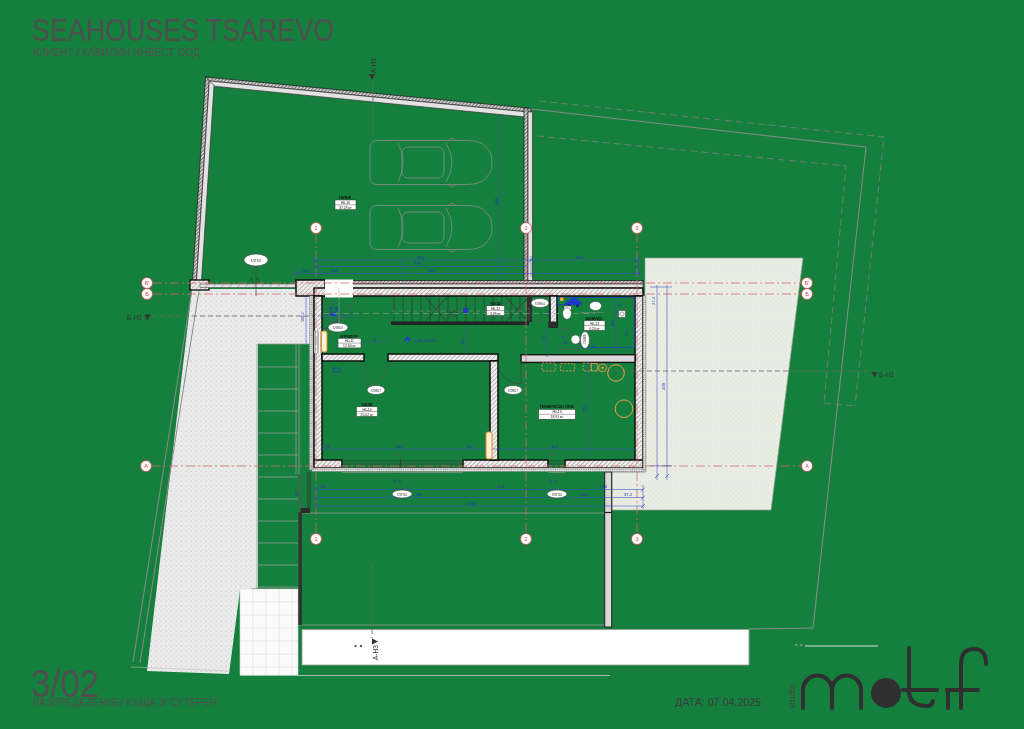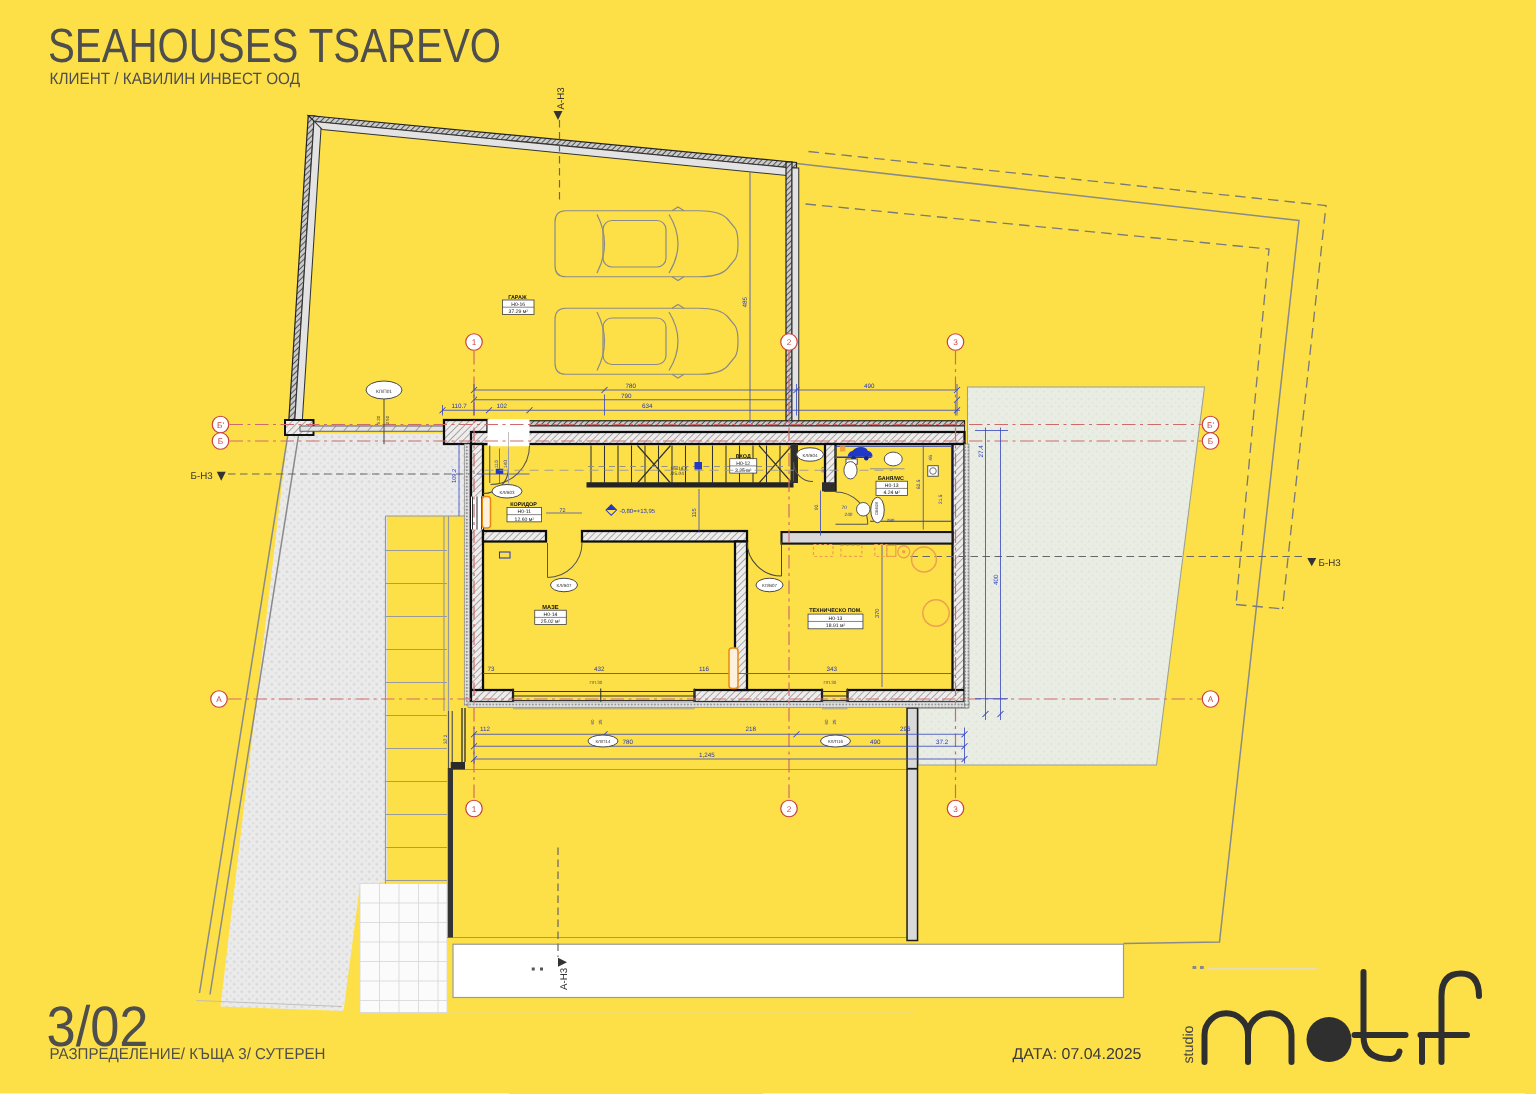--- a/index.html
+++ b/index.html
@@ -1,16 +1,16 @@
 <!DOCTYPE html>
 <html><head>
 <meta charset="utf-8">
 <style>
   html,body{margin:0;padding:0;background:#ffffff;}
-  #page{position:relative;width:1024px;height:729px;overflow:hidden;background:#fde047;
+  #page{position:relative;width:1024px;height:729px;overflow:hidden;background:#15803d;
         font-family:"Liberation Sans",sans-serif;}
   svg{position:absolute;top:0;left:0;}
   text{font-family:"Liberation Sans",sans-serif;}
 </style>
 </head>
 <body>
 <div id="page">
 <svg width="1024" height="729" viewBox="0 0 1024 729">
 <defs>
   <pattern id="hatch" patternUnits="userSpaceOnUse" width="3" height="3" patternTransform="rotate(45)">

